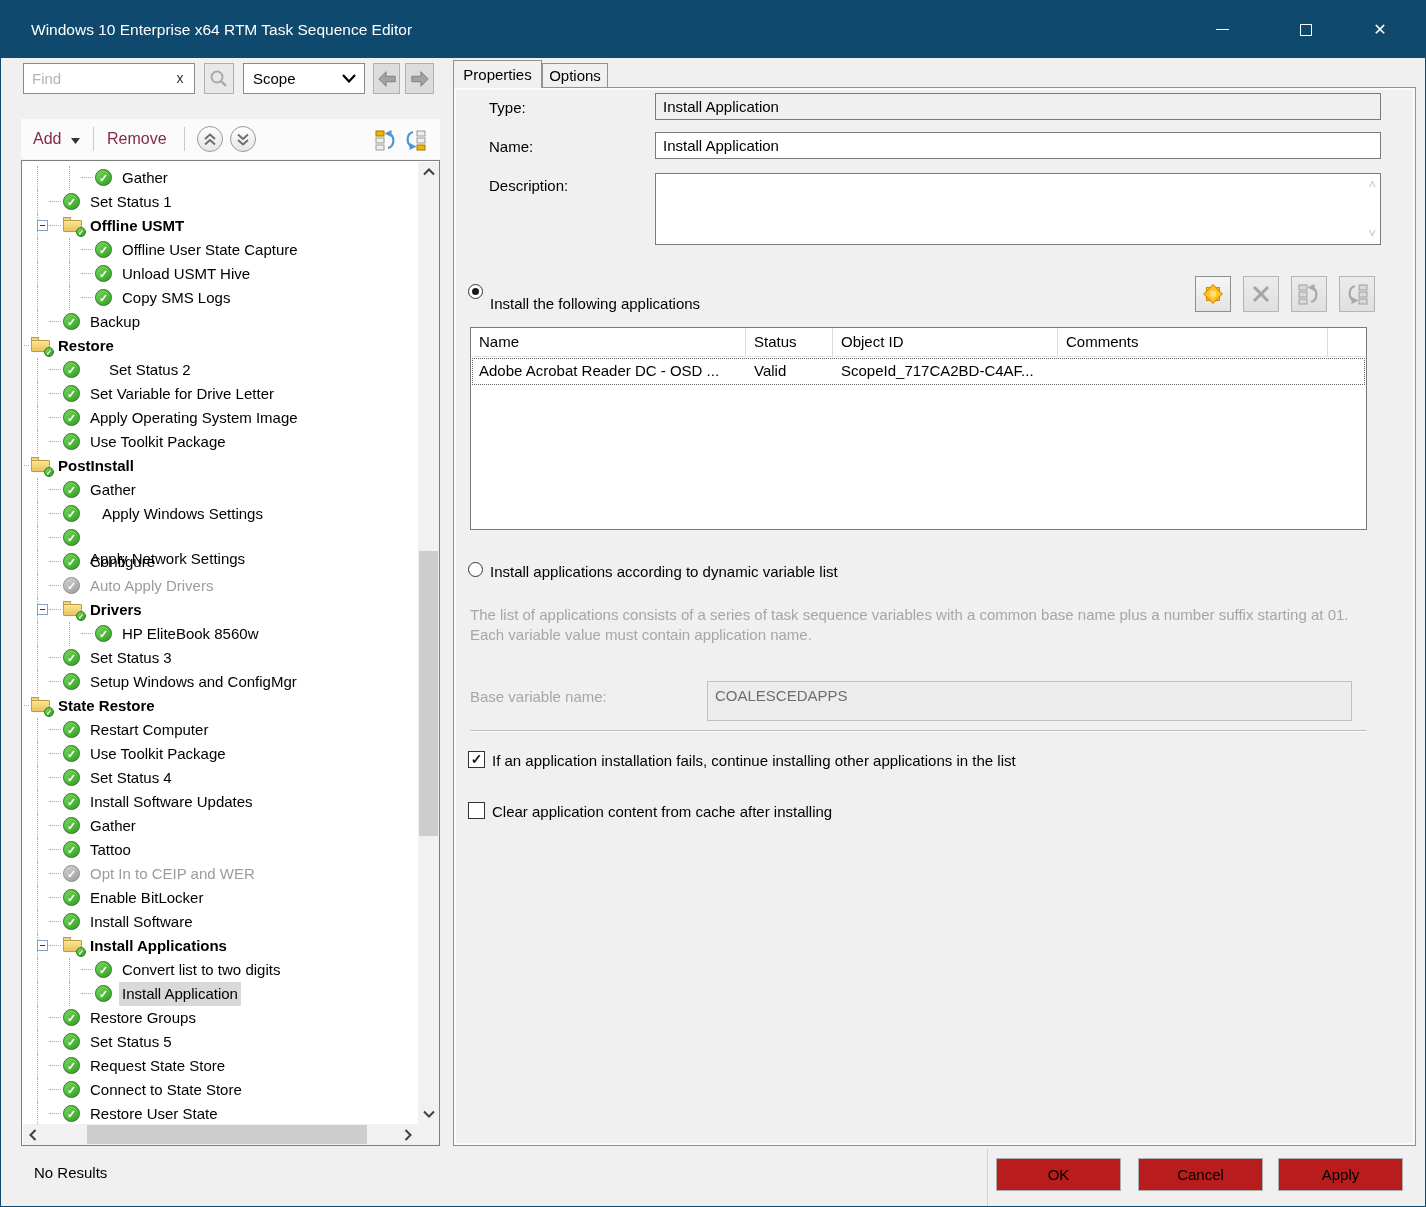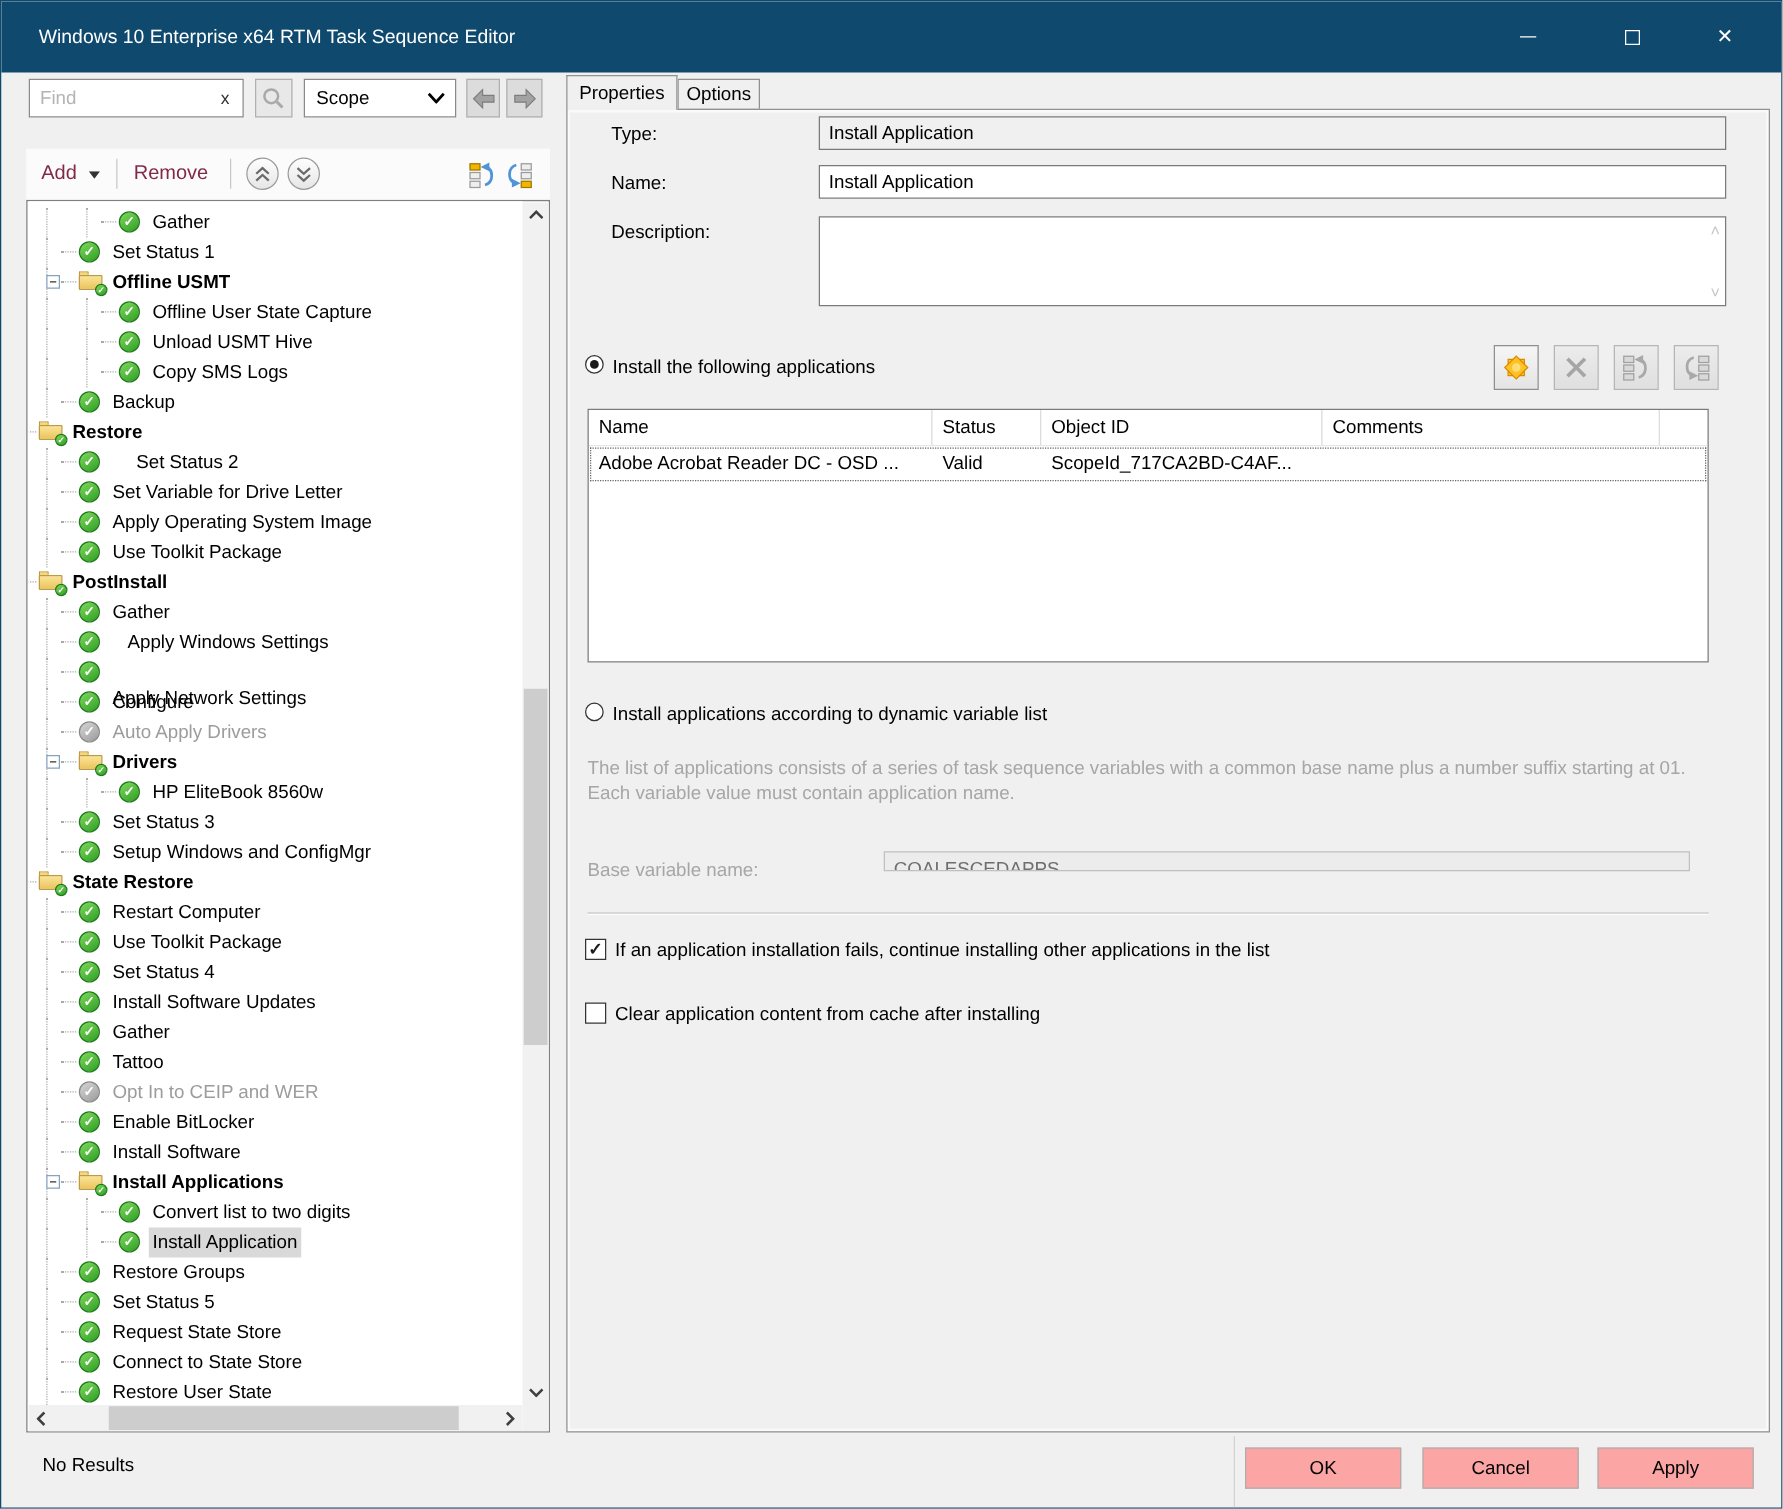--- a/index.html
+++ b/index.html
@@ -83,21 +83,21 @@
   .tbl-row .cell { line-height:28px; padding:0 8px; font-size:15px; white-space:nowrap; overflow:hidden; }
   .tbl-row .sel-outline { position:absolute; inset:1px; border:1px dotted #666; pointer-events:none; }
   .hr-line { position:absolute; left:16px; top:642px; width:897px; height:2px; border-top:1px solid #bdbdbd; border-bottom:1px solid #fdfdfd; }
   .checkbox { position:absolute; width:17px; height:17px; border:1px solid #333; background:#fff; text-align:center; }
   .checkbox .mark { display:none; color:#1a1a1a; font-size:14px; font-weight:bold; line-height:15px; }
   .checkbox.on .mark { display:block; }
   .help-text { position:absolute; left:16px; top:517px; width:912px; color:#a6a6a6; font-size:15px; line-height:20px; }
   
   .status-text { position:absolute; left:33px; top:1163px; font-size:15px; }
   .footer-sep { position:absolute; left:986px; top:1148px; width:1px; height:57px; background:#d2d2d2; }
-  .footer-btn { position:absolute; top:1157px; width:125px; height:33px; background:#fca5a5; border:1px solid #adadad; font-size:15px; text-align:center; line-height:31px; }
+  .footer-btn { position:absolute; top:1157px; width:125px; height:33px; background:#b91c1c; border:1px solid #adadad; font-size:15px; text-align:center; line-height:31px; }
   .btn-ok { left:995px; } .btn-cancel { left:1137px; } .btn-apply { left:1277px; }
 </style>
 </head>
 <body>
 
 <div class="window">
 
   <div class="titlebar">
     <div class="title-text">Windows 10 Enterprise x64 RTM Task Sequence Editor</div>
     <div class="win-btn btn-min">
@@ -497,21 +497,21 @@
     <div class="lbl" style="left:35px; top:89px;">Description:</div>
     <div class="desc-box">
       <span></span>
       <span class="desc-scroll-glyph" style="top:3px;">˄</span>
       <span class="desc-scroll-glyph" style="bottom:3px;">˅</span>
     </div>
 
     <div class="radio on" id="radio-following" style="left:14px; top:196px;">
         <div class="dot"></div>
       </div>
-    <div class="lbl" style="left:36px; top:197px;">Install the following applications</div>
+    <div class="lbl" style="left:36px; top:207px;">Install the following applications</div>
 
     <div class="action-btn enabled" style="left:741px;">
       <svg width="24" height="24" viewBox="0 0 24 24">
         <rect x="5.5" y="5.5" width="13" height="13" fill="#ffc125" stroke="#d98c00"></rect>
         <rect x="5.5" y="5.5" width="13" height="13" fill="#ffc125" stroke="#d98c00" transform="rotate(45 12 12)"></rect>
         <circle cx="12" cy="12" r="3.4" fill="#ffdd77"></circle>
       </svg>
     </div>
     <div class="action-btn" style="left:789px;">
       <svg width="20" height="20" viewBox="0 0 20 20">
@@ -555,21 +555,21 @@
           </div>
         </div>
     </div>
 
     <div class="radio" id="radio-dynamic" style="left:14px; top:474px;"></div>
     <div class="lbl" style="left:36px; top:475px;">Install applications according to dynamic variable list</div>
 
     <div class="help-text">The list of applications consists of a series of task sequence variables with a common base name plus a number suffix starting at 01. Each variable value must contain application name.</div>
 
     <div class="lbl dim" style="left:16px; top:600px;">Base variable name:</div>
-    <div class="field disabled" style="left:253px; top:593px; width:645px; height:16px; line-height:27px;">COALESCEDAPPS</div>
+    <div class="field disabled" style="left:253px; top:593px; width:645px; height:40px; line-height:27px;">COALESCEDAPPS</div>
 
     <div class="hr-line"></div>
 
     <div class="checkbox on" id="cb-continue" style="left:14px; top:663px;">
         <div class="mark">✓</div>
       </div>
     <div class="lbl" style="left:38px; top:664px;">If an application installation fails, continue installing other applications in the list</div>
 
     <div class="checkbox" id="cb-clear" style="left:14px; top:714px;"></div>
     <div class="lbl" style="left:38px; top:715px;">Clear application content from cache after installing</div>

